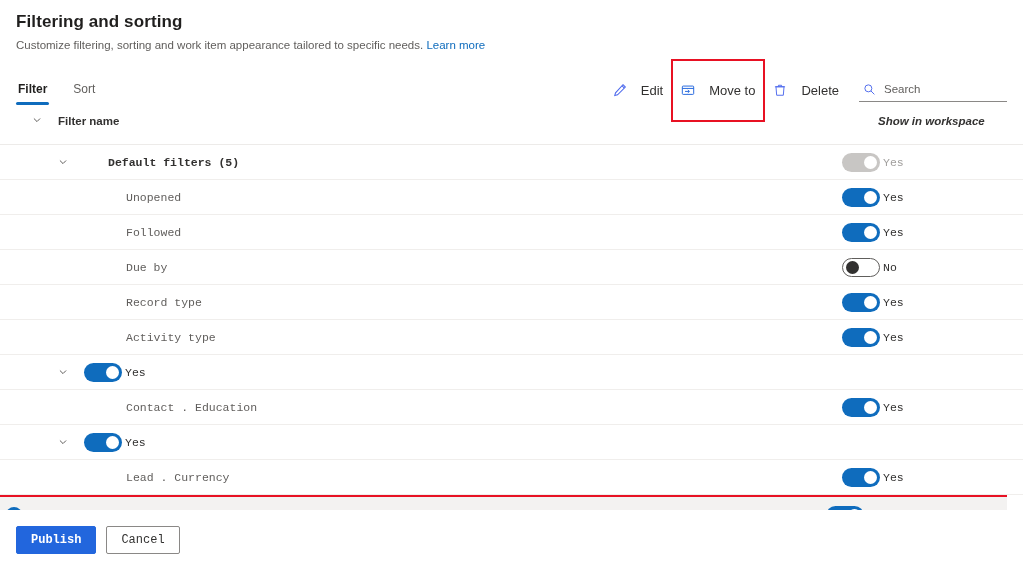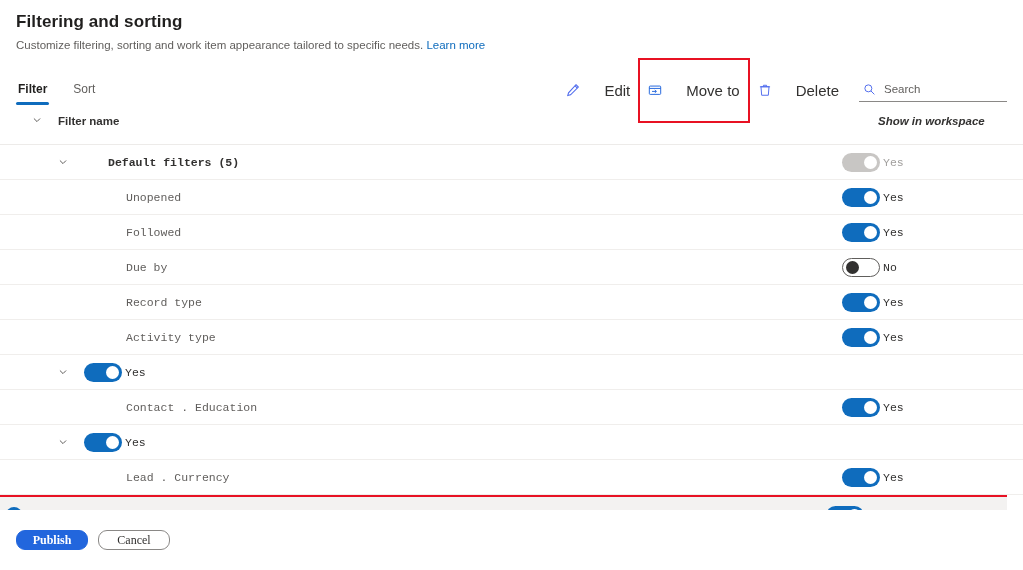--- a/index.html
+++ b/index.html
@@ -69,22 +69,22 @@
 
   .commands {
     display: flex;
     align-items: center;
     gap: 0px;
     padding-bottom: 6px;
   }
   .cmd {
     display: flex;
     align-items: center;
-    gap: 24px;
-    font-size: 15px;
+    gap: 14px;
+    font-size: 13px;
     color: #323130;
     padding: 5px 8px;
     cursor: pointer;
     white-space: nowrap;
     background: transparent;
     border: none;
     font-family: inherit;
   }
   .cmd-icon { width: 14px; height: 14px; display: block; flex: 0 0 auto; }
 
@@ -243,26 +243,26 @@
     left: 0; right: 0;
     bottom: 0;
     height: 60px;
     display: flex;
     align-items: center;
     gap: 10px;
     padding: 0 16px;
     background: #ffffff;
   }
   .btn {
-    font-family: Liberation Serif, serif;
+    font-family: Liberation Mono, monospace;
     font-size: 12px;
-    height: 20px;
+    height: 28px;
     min-width: 72px;
     padding: 0 14px;
-    border-radius: 9px;
+    border-radius: 2px;
     cursor: pointer;
     border: 1px solid transparent;
   }
   .btn-primary { background: #2266dd; color: #ffffff; border-color: #2266dd; font-weight: 600; }
   .btn-default { background: #ffffff; color: #323130; border-color: #8a8886; }
 </style>
 </head>
 <body>
 
 <div class="page-header">

